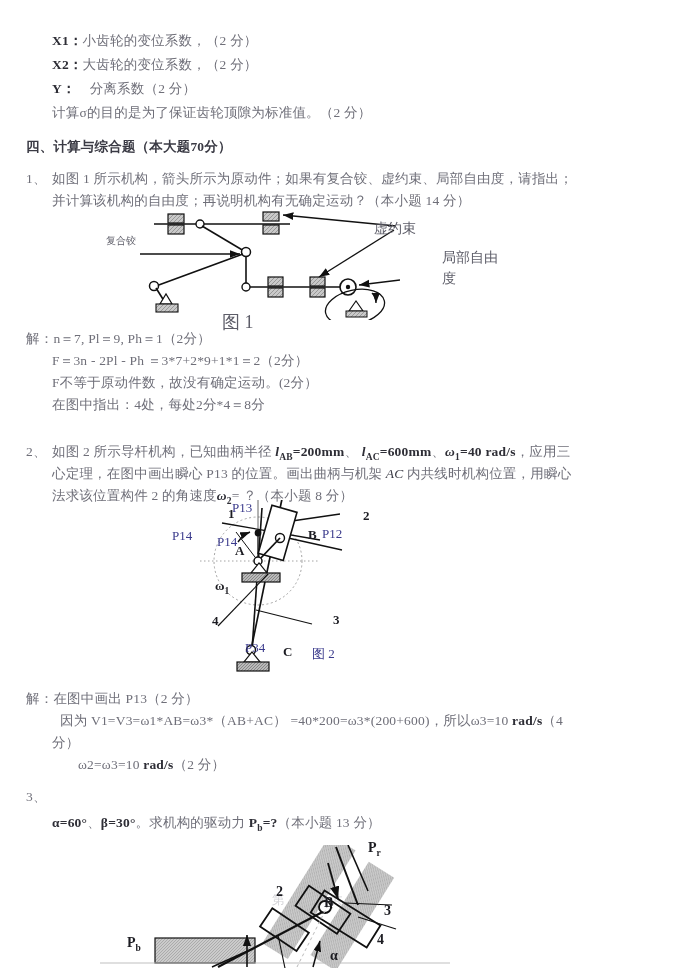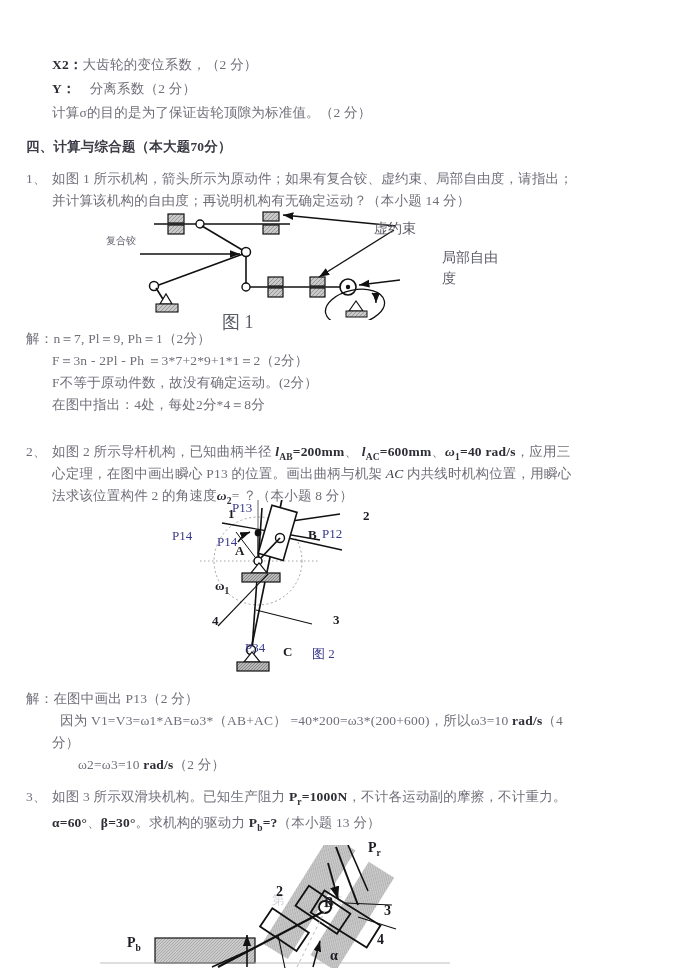--- a/index.html
+++ b/index.html
@@ -44,20 +44,23 @@
     color: #d2d2d6;
     letter-spacing: 3px;
     white-space: nowrap;
   }
 </style>
 </head>
 <body>
 
 <div id="page">
 
+  <div class="txt" style="left:52px; top:30px;">
+    <span class="b">X1：</span><span>小齿轮的变位系数，（2 分）</span>
+  </div>
   <div class="txt" style="left:52px; top:54px;">
     <span class="b">X2：</span><span>大齿轮的变位系数，（2 分）</span>
   </div>
   <div class="txt" style="left:52px; top:78px;">
     <span class="b">Y：</span><span style="padding-left:14px;">分离系数（2 分）</span>
   </div>
   <div class="txt" style="left:52px; top:102px;">计算σ的目的是为了保证齿轮顶隙为标准值。（2 分）</div>
 
   <div class="txt dark" style="left:26px; top:136px; font-weight:bold; color:#3a3a44;">四、计算与综合题（本大题70分）</div>
 
@@ -222,23 +225,20 @@
   <div class="txt" style="left:26px; top:688px;">解：在图中画出 P13（2 分）</div>
   <div class="txt" style="left:60px; top:710px;">
     <span>因为 V1=V3=ω1*AB=ω3*（AB+AC）  =40*200=ω3*(200+600)，所以ω3=10 </span><span class="b">rad/s</span><span>（4</span>
   </div>
   <div class="txt" style="left:52px; top:732px;">分）</div>
   <div class="txt" style="left:78px; top:754px;">
     <span>ω2=ω3=10 </span><span class="b">rad/s</span><span>（2 分）</span>
   </div>
 
   <div class="txt" style="left:26px; top:786px;">3、</div>
-  <div class="txt" style="left:52px; top:786px;">
-    <span>如图 3 所示双滑块机构。已知生产阻力 </span><span class="b">P</span><span class="b sub">r</span><span class="b">=1000N</span><span>，不计各运动副的摩擦，不计重力。</span>
-  </div>
   <div class="txt" style="left:52px; top:812px;">
     <span class="b">α=60°</span><span>、</span><span class="b">β=30°</span><span>。求机构的驱动力 </span><span class="b">P</span><span class="b sub">b</span><span class="b">=?</span><span>（本小题 13 分）</span>
   </div>
 
   <div class="wm" style="left:272px; top:892px;">第 7 页 共 9 页</div>
 
   <svg class="diagram" style="left:100px; top:845px;" width="350" height="123" viewBox="0 0 350 123">
     <defs>
       <pattern id="hatch3" width="3" height="3" patternUnits="userSpaceOnUse">
         <rect width="3" height="3" fill="#cbcbcb"></rect>

